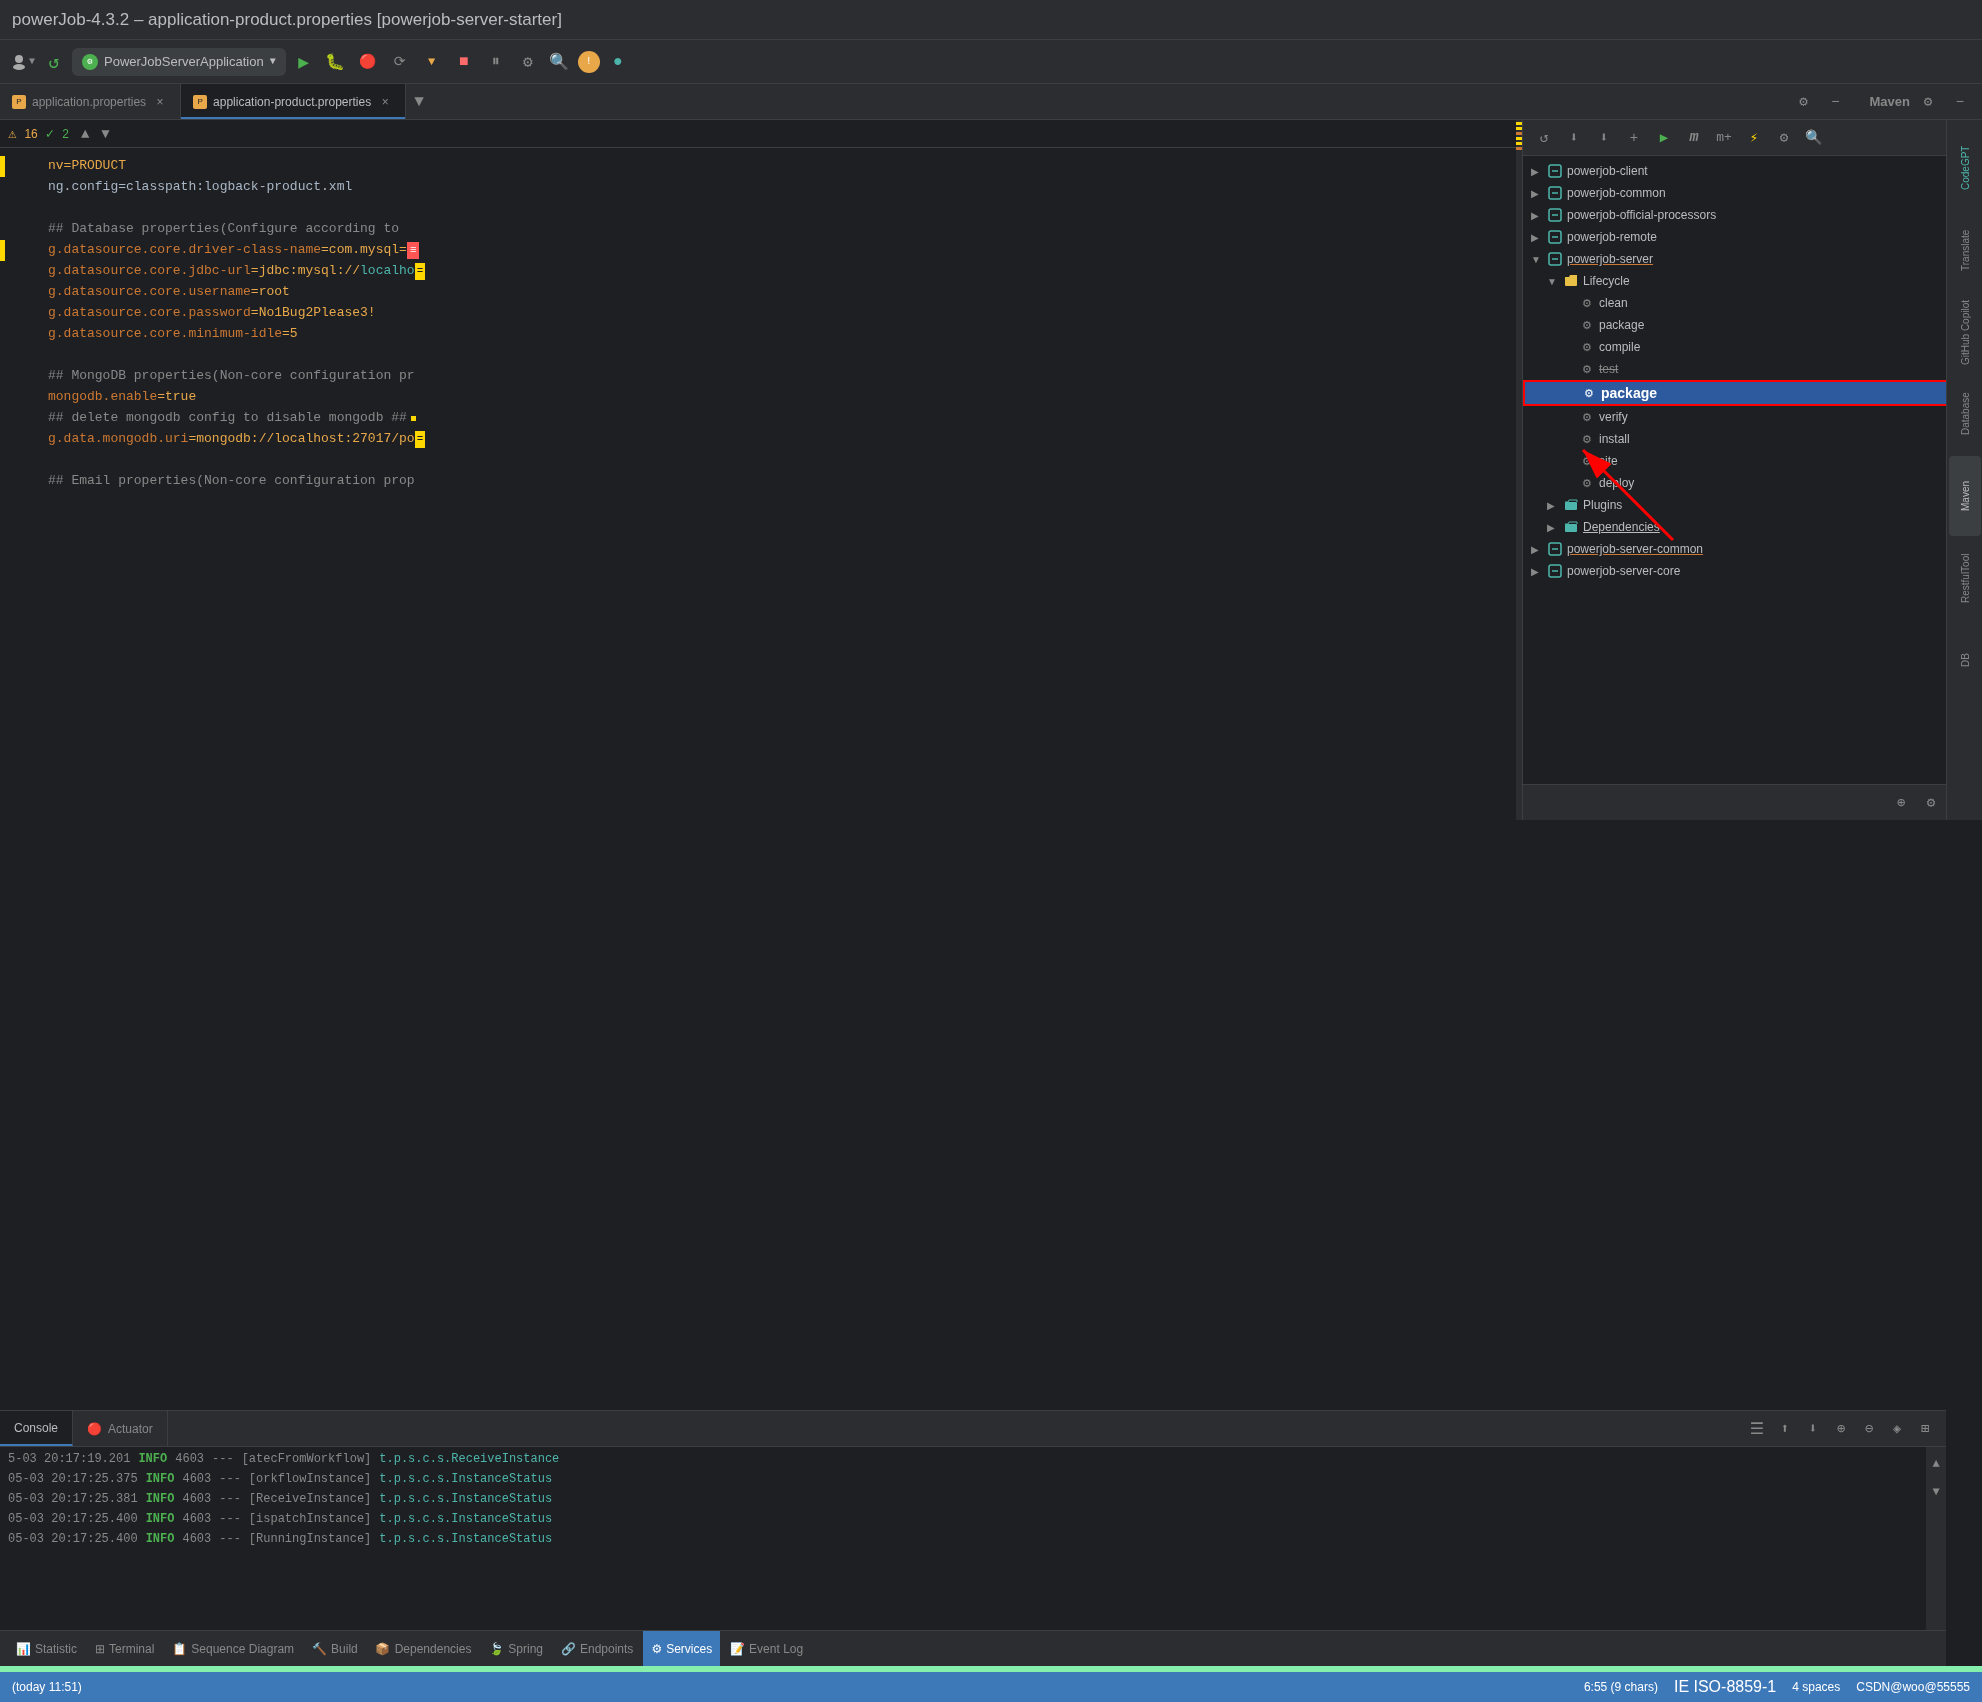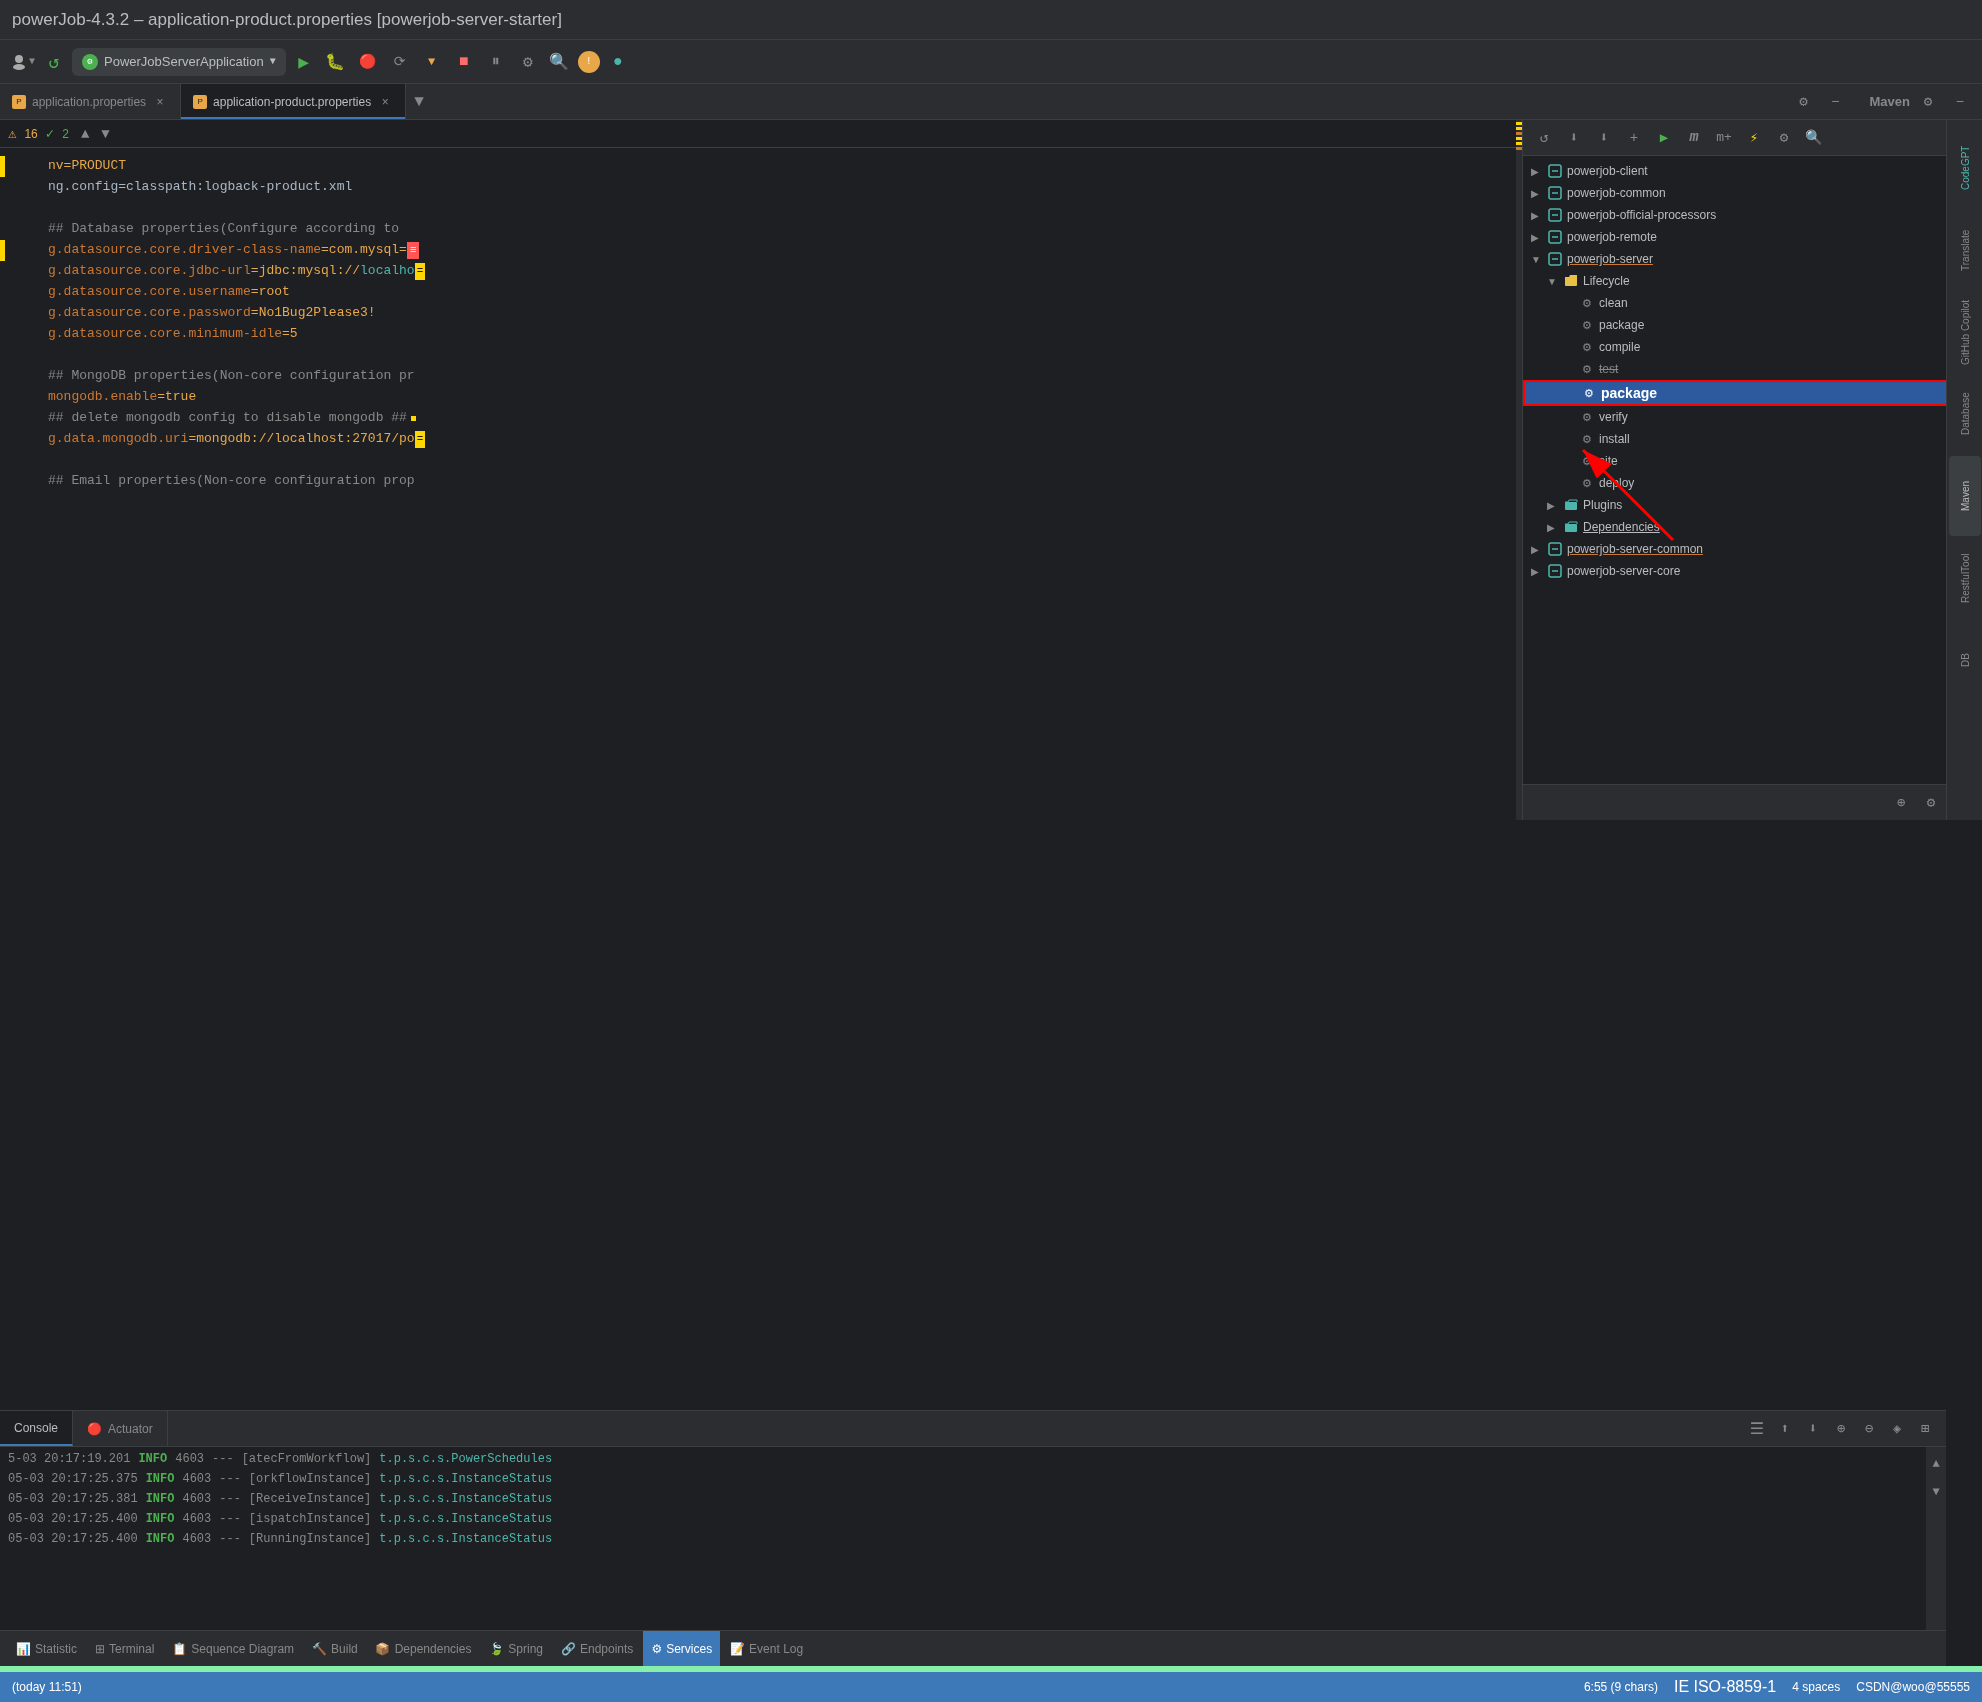--- a/index.html
+++ b/index.html
@@ -861,21 +861,21 @@
     </div>
   </div>
 
   <div id="log-content">
     <div class="log-line">
       <span class="log-timestamp">5-03 20:17:19.201</span>
       <span class="log-level-info">INFO</span>
       <span class="log-pid">4603</span>
       <span class="log-pid">---</span>
       <span class="log-thread">[atecFromWorkflow]</span>
-      <span class="log-class">t.p.s.c.s.PowerSchedules</span>
+      <span class="log-class">t.p.s.c.s.ReceiveInstance</span>
     </div>
     <div class="log-line">
       <span class="log-timestamp">05-03 20:17:25.375</span>
       <span class="log-level-info">INFO</span>
       <span class="log-pid">4603</span>
       <span class="log-pid">---</span>
       <span class="log-thread">[orkflowInstance]</span>
       <span class="log-class">t.p.s.c.s.InstanceStatus</span>
     </div>
     <div class="log-line">

